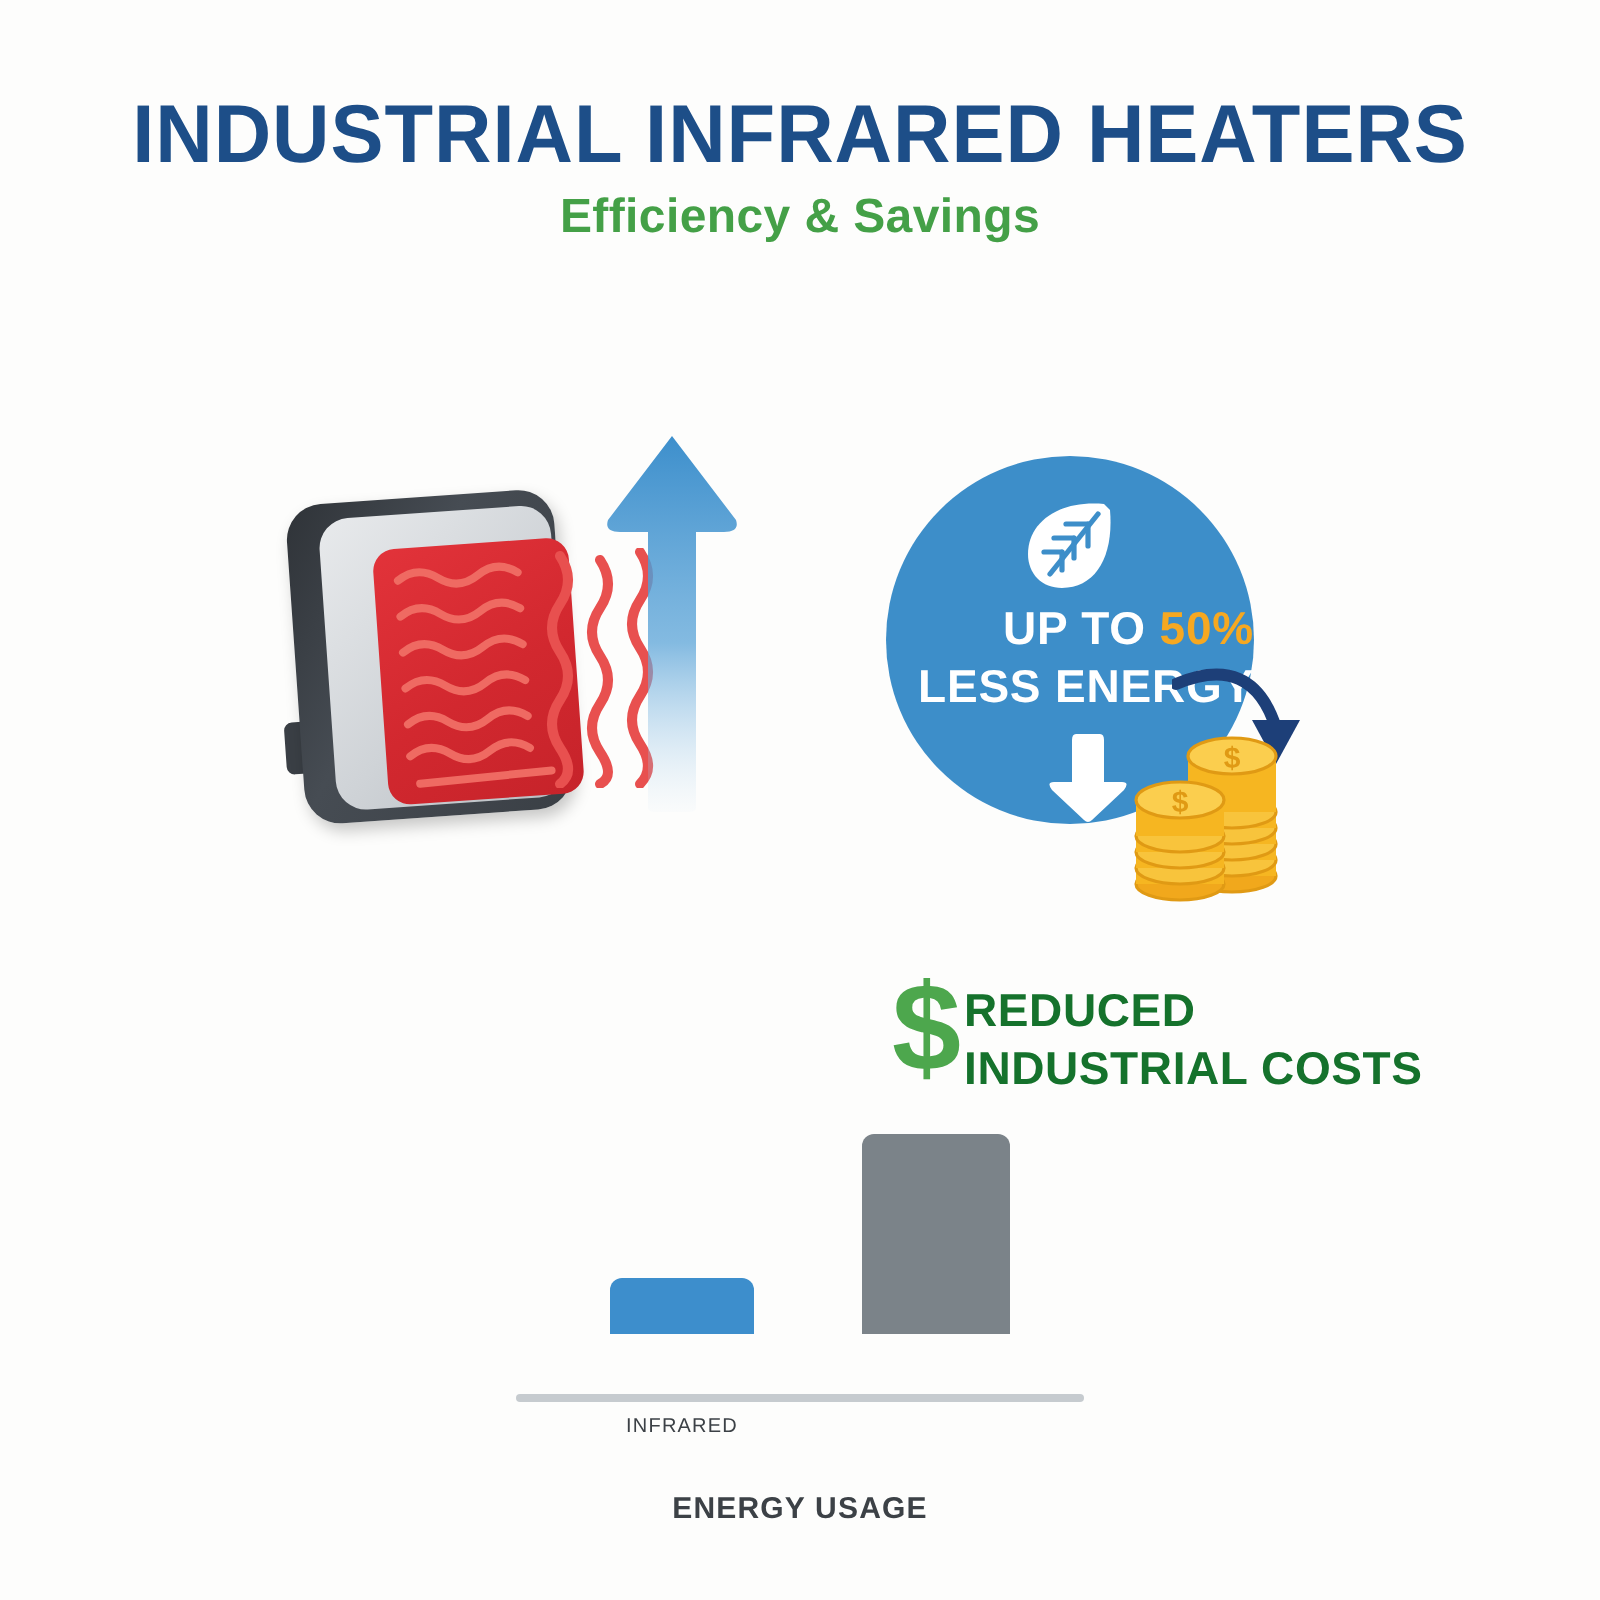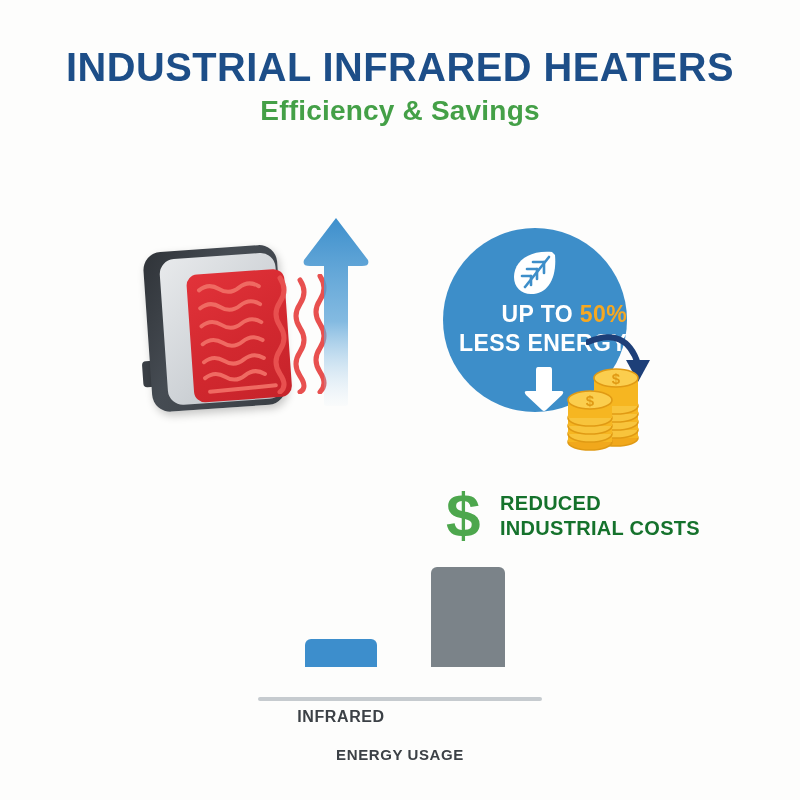--- a/index.html
+++ b/index.html
@@ -15,21 +15,21 @@
   
   .header{position:absolute;left:0;top:46px;width:800px;text-align:center;}
   .title{
     font-size:41px;font-weight:bold;letter-spacing:0.5px;
     color:#1d4e88;line-height:1.05;
     font-family:"Liberation Sans", sans-serif;
     transform:scaleX(0.97);
   }
   .subtitle{
     margin-top:6px;
-    font-size:28px;font-weight:bold;color:#44a047;
+    font-size:24px;font-weight:bold;color:#44a047;
     letter-spacing:0.2px;
   }
 
   
   .heater-wrap{position:absolute;left:140px;top:248px;width:160px;height:170px;
     transform:rotate(-4deg);}
   .heater-frame{
     position:absolute;left:8px;top:0;width:134px;height:160px;
     background:linear-gradient(120deg,#2f3338 0%,#464c53 40%,#3a3f45 100%);
     border-radius:18px;
@@ -72,35 +72,35 @@
   .coins{position:absolute;left:560px;top:362px;width:90px;height:90px;}
 
   
   .cost-block{position:absolute;left:446px;top:486px;width:300px;height:64px;}
   .dollar-icon{
     position:absolute;left:0;top:0;width:40px;height:62px;
     color:#4da74d;font-size:62px;font-weight:bold;line-height:58px;
     font-family:"Liberation Sans", sans-serif;
   }
   .cost-text{
-    position:absolute;left:54px;top:5px;
-    color:#15722c;font-size:20px;font-weight:bold;line-height:1.25;
+    position:absolute;left:36px;top:5px;
+    color:#15722c;font-size:23px;font-weight:bold;line-height:1.25;
     letter-spacing:0.3px;
   }
 
   
   .chart{position:absolute;left:250px;top:570px;width:300px;height:200px;}
   .baseline{position:absolute;left:8px;top:127px;width:284px;height:4px;
     background:#c6cbcf;border-radius:2px;}
   .bar{position:absolute;bottom:103px;border-radius:6px 6px 0 0;}
   .bar-ir{background:#3d8ecc;}
   .bar-cv{background:#7b8389;}
   .bar-label{
     position:absolute;top:138px;text-align:center;
-    font-size:16px;font-weight:bold;color:#3c4146;letter-spacing:0.6px;
+    font-size:10px;font-weight:normal;color:#3c4146;letter-spacing:0.6px;
   }
   .chart-caption{
     position:absolute;left:0;top:176px;width:300px;text-align:center;
     font-size:15px;font-weight:bold;color:#3c4146;letter-spacing:0.6px;
   }
 </style>
 </head>
 <body>
 
 <div id="stage">

